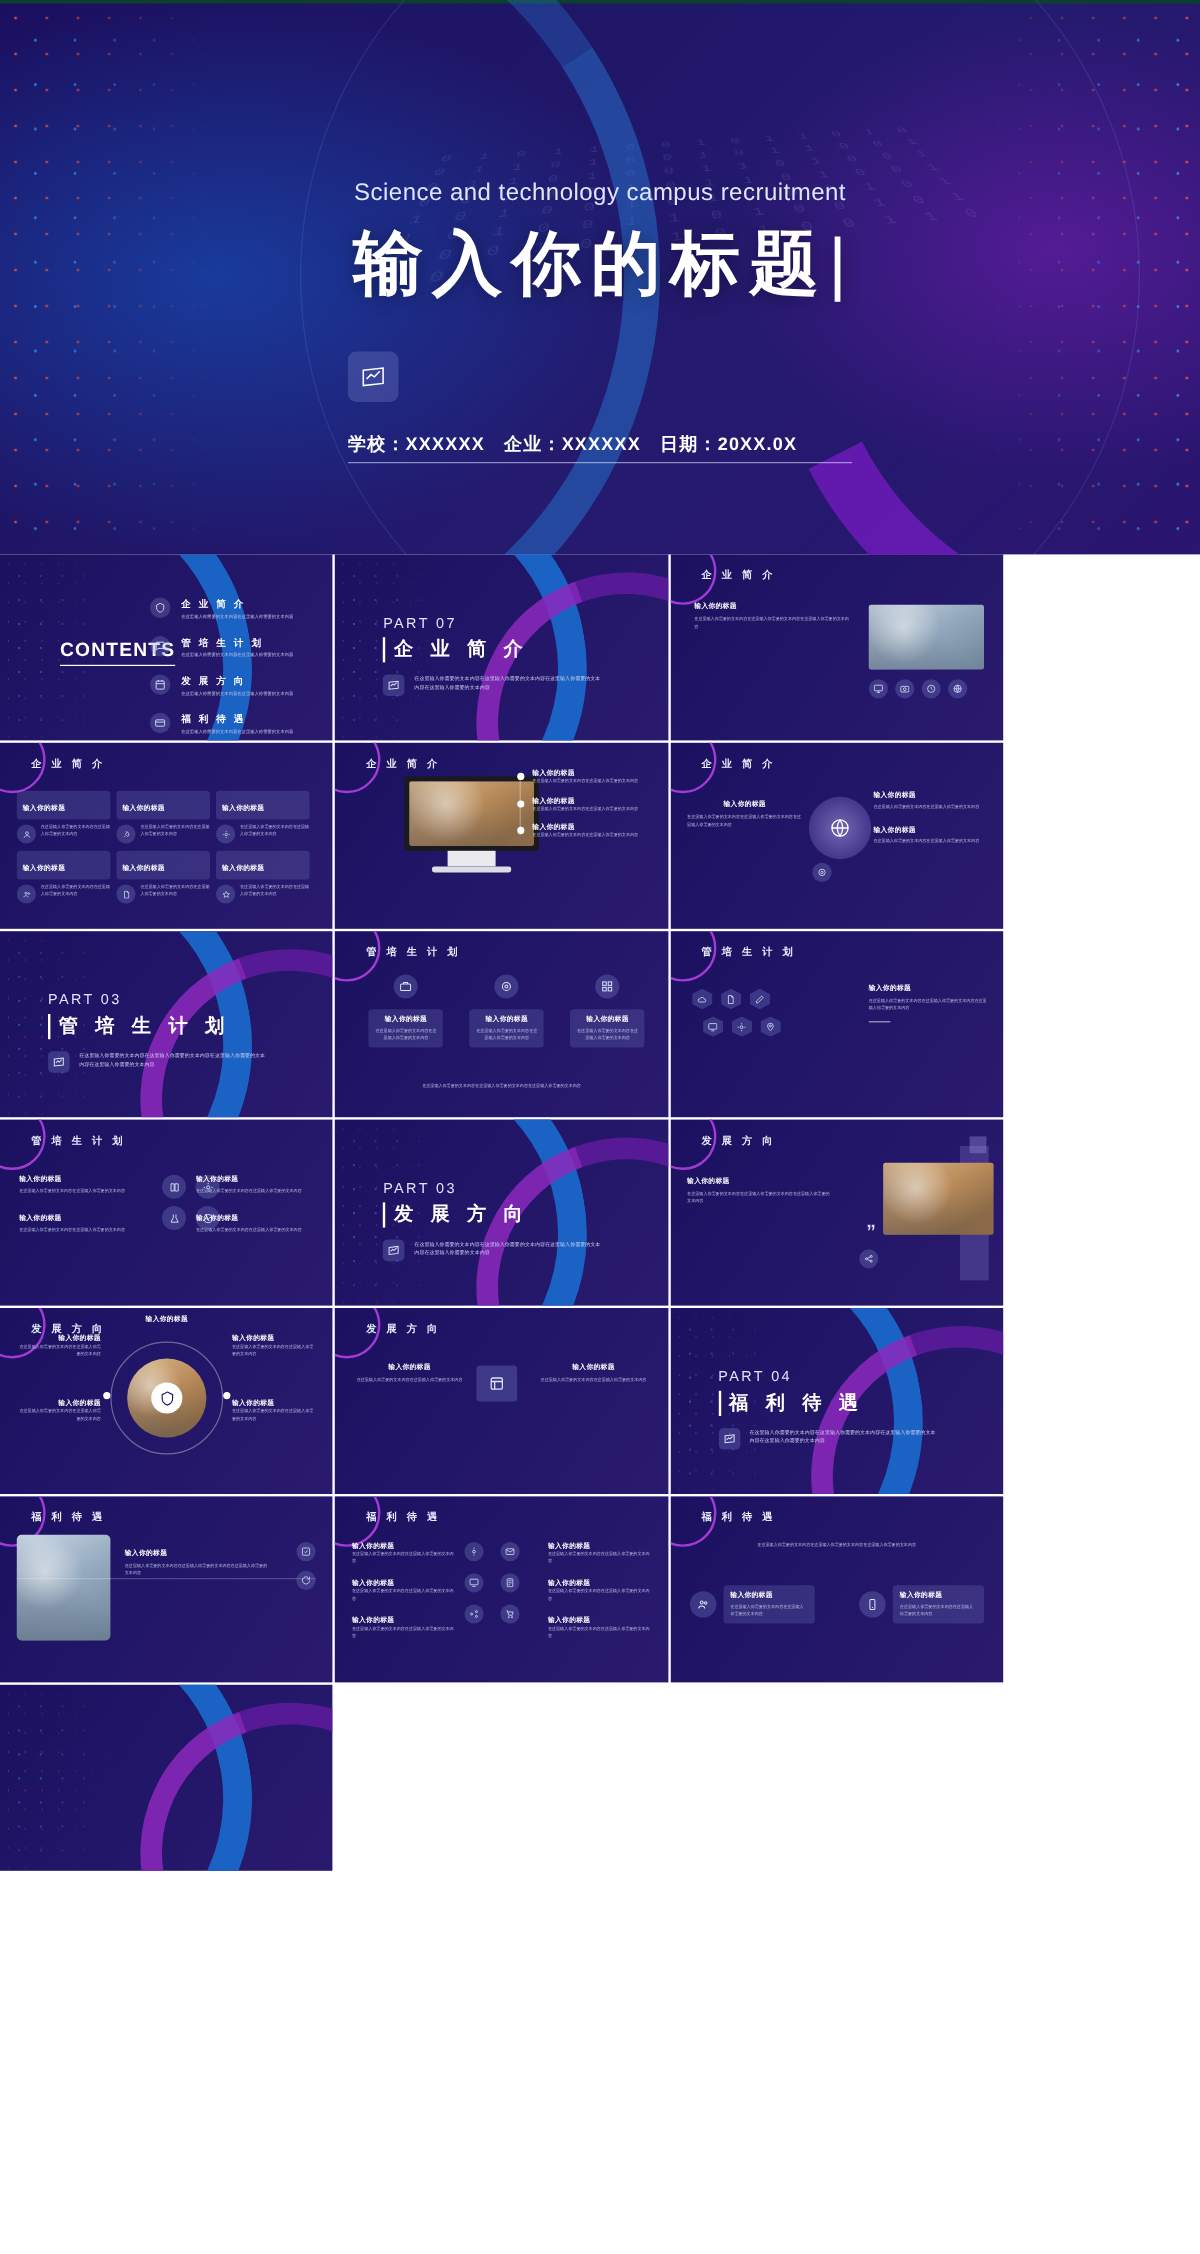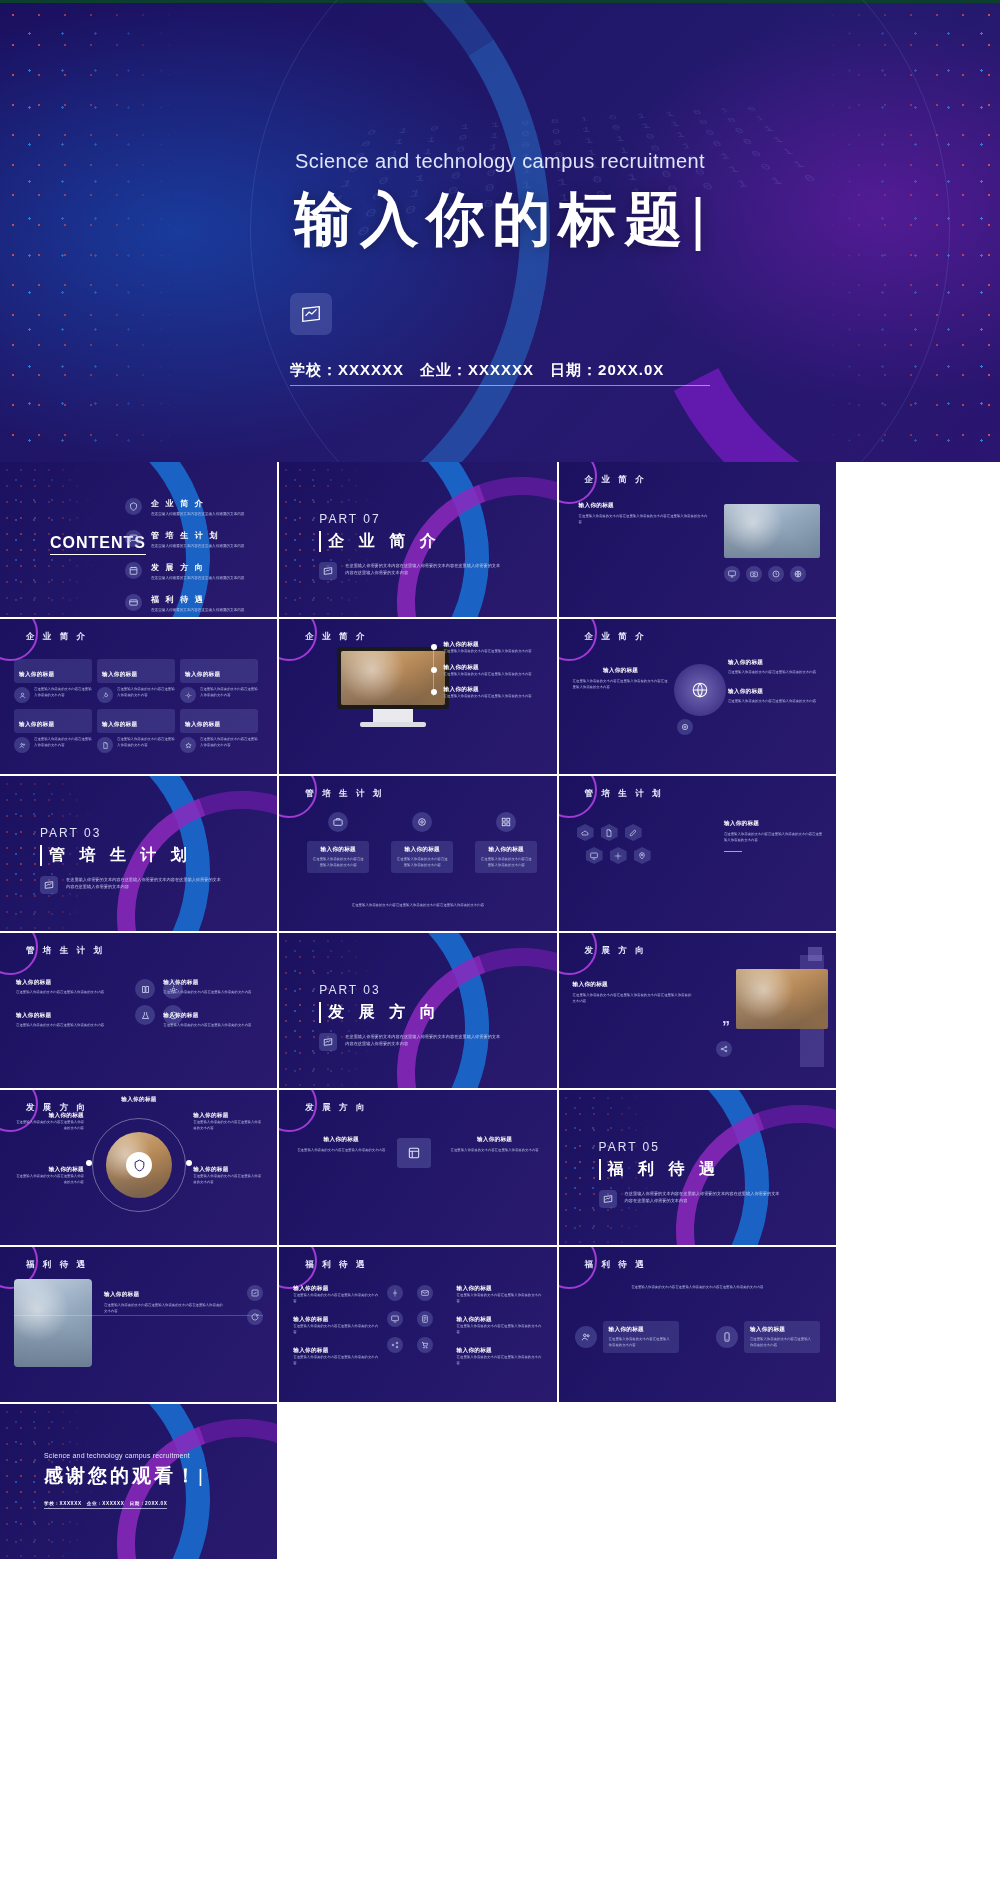--- a/index.html
+++ b/index.html
@@ -762,21 +762,21 @@
         <div class="txt" style="margin-top:4px;">在这里输入你需要的文本内容在这里输入你需要的文本内容</div>
       </div>
     </div>
   </div>
 
   <div class="slide">
     <div class="sdots"></div>
     <div class="sarc"></div>
     <div class="sarc-p"></div>
     <div class="part-wrap">
-      <div class="part-num">PART 05</div>
+      <div class="part-num">PART 04</div>
       <div class="part-title">福 利 待 遇</div>
     </div>
     <div class="part-foot">
       <div class="pb">
           <svg width="10" height="10" viewBox="0 0 24 24" fill="none" stroke="#dfe4fb" stroke-width="2">
             <path d="M3 6l18-2v14l-18 2z"></path>
             <polyline points="6 14 10 10 13 12 18 7"></polyline>
           </svg>
         </div>
       <p>在这里输入你需要的文本内容在这里输入你需要的文本内容在这里输入你需要的文本内容在这里输入你需要的文本内容</p>
@@ -915,24 +915,17 @@
           <div class="txt" style="margin-top:3px;">在这里输入你需要的文本内容在这里输入你需要的文本内容</div>
         </div>
       </div>
     </div>
   </div>
 
   <div class="slide">
     <div class="sdots"></div>
     <div class="sarc"></div>
     <div class="sarc-p"></div>
-    <div style="position:absolute;left:44px;top:48px;z-index:6;">
-      <div class="thanks-sub">Science and technology campus recruitment</div>
-      <div class="thanks-ttl">
-        <span>感谢您的观看！</span><span style="font-weight:300;">|</span>
-      </div>
-      <div class="thanks-meta">学校：XXXXXX　企业：XXXXXX　日期：20XX.0X</div>
-    </div>
   </div>
 
   <div class="slide blank"></div>
   <div class="slide blank"></div>
 </div>
 
 </body></html>

